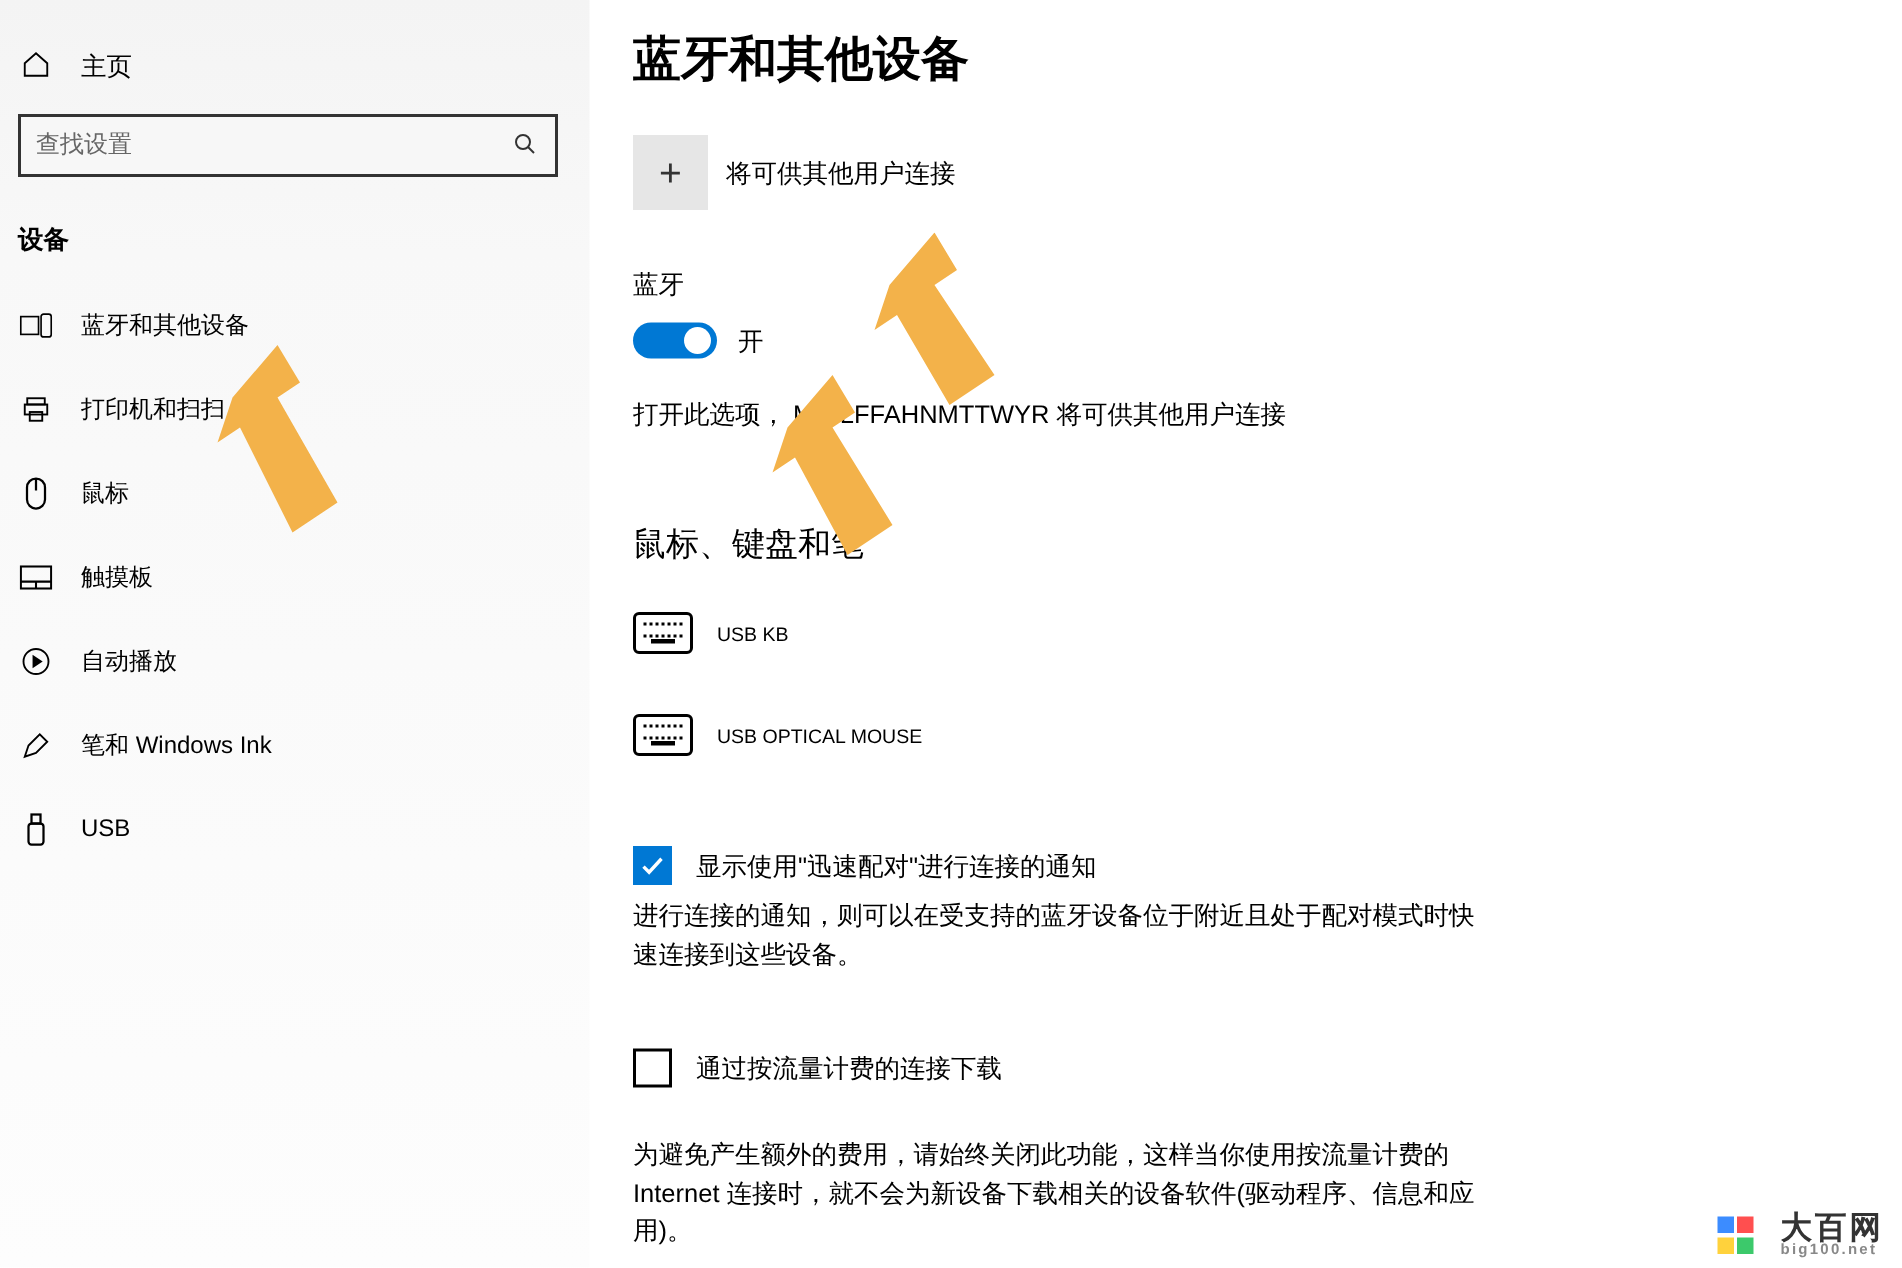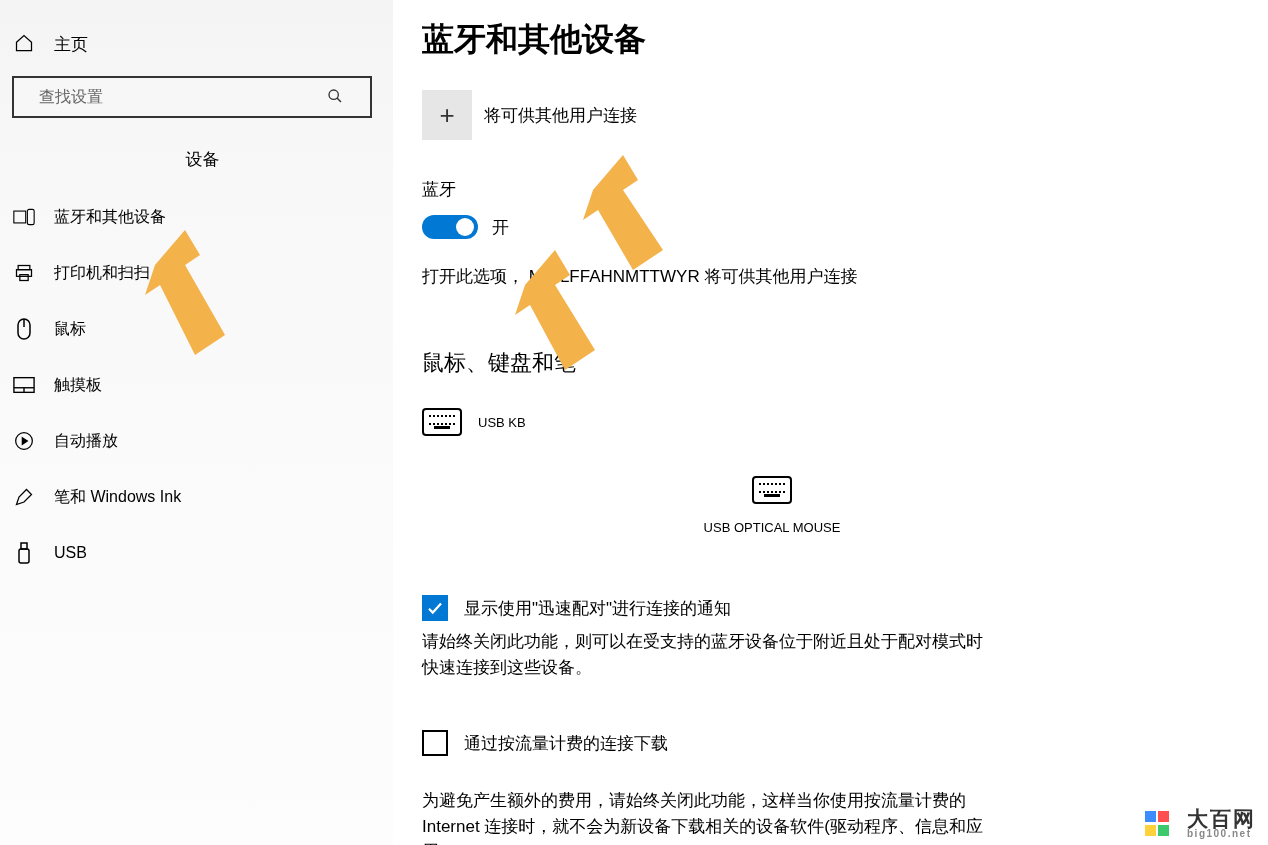--- a/index.html
+++ b/index.html
@@ -32,39 +32,38 @@
   .home-row .icon { width: 24px; text-align: center; }
   .home-row span.lbl { font-size: 17px; }
   .search-box {
     margin: 14px 12px 0 12px;
     width: 360px;
     height: 42px;
     border: 2px solid #333;
     background: #f7f7f7;
     display: flex;
     align-items: center;
-    padding: 0 25px;
+    padding: 0 10px;
     position: relative;
   }
   .search-box input {
     flex: 1;
     border: none;
     background: transparent;
     font-size: 16px;
     color: #444;
     outline: none;
     font-family: inherit;
   }
   .search-box input::placeholder { color: #666; }
   .search-icon { width: 20px; text-align: center; color: #333; }
   .section-label {
     font-size: 17px;
-    font-weight: 400;
+    font-weight: 700;
     margin: 30px 0 18px 12px;
-    text-align: center;
   }
   .nav-item {
     display: flex;
     align-items: center;
     gap: 18px;
     padding: 17px 12px;
     cursor: pointer;
     font-size: 16px;
   }
   .nav-item .icon {
@@ -325,34 +324,34 @@
   </div>
 
   <div class="desc">打开此选项，          MS-LFFAHNMTTWYR 将可供其他用户连接</div>
 
   <h2 class="section-title">鼠标、键盘和笔</h2>
 
   <div class="device-item">
     <div class="kb-icon"></div>
     <span class="device-name">USB KB</span>
   </div>
-  <div class="device-item" style="margin-top:20px;flex-direction:column;">
+  <div class="device-item" style="margin-top:20px;">
     <div class="kb-icon"></div>
     <span class="device-name">USB OPTICAL MOUSE</span>
   </div>
 
   <div class="cbx-row">
     <div class="cbx checked">
       <svg width="18" height="18" viewBox="0 0 24 24" fill="none" stroke="#fff" stroke-width="3">
           <polyline points="4,13 9,18 20,6"></polyline>
         </svg>
     </div>
     <span class="cbx-lbl">显示使用"迅速配对"进行连接的通知</span>
   </div>
-  <div class="cbx-desc">请始终关闭此功能，则可以在受支持的蓝牙设备位于附近且处于配对模式时快速连接到这些设备。</div>
+  <div class="cbx-desc">进行连接的通知，则可以在受支持的蓝牙设备位于附近且处于配对模式时快速连接到这些设备。</div>
 
   <div class="cbx-row" style="margin-top:30px;">
     <div class="cbx">
       
     </div>
     <span class="cbx-lbl">通过按流量计费的连接下载</span>
   </div>
   <div class="cbx-desc" style="margin-bottom:10px;margin-top:32px;">为避免产生额外的费用，请始终关闭此功能，这样当你使用按流量计费的 Internet 连接时，就不会为新设备下载相关的设备软件(驱动程序、信息和应用)。</div>
 </div>
 

